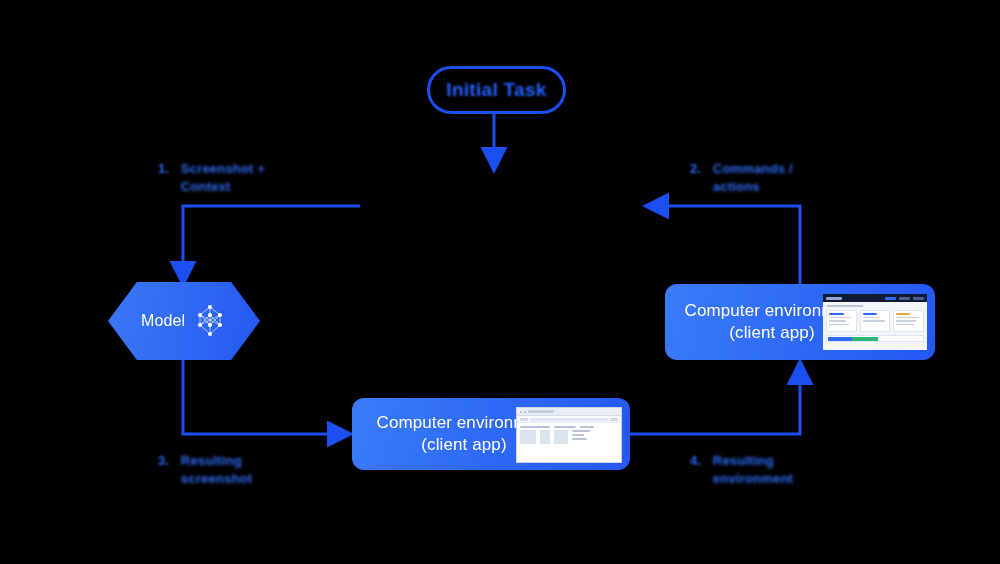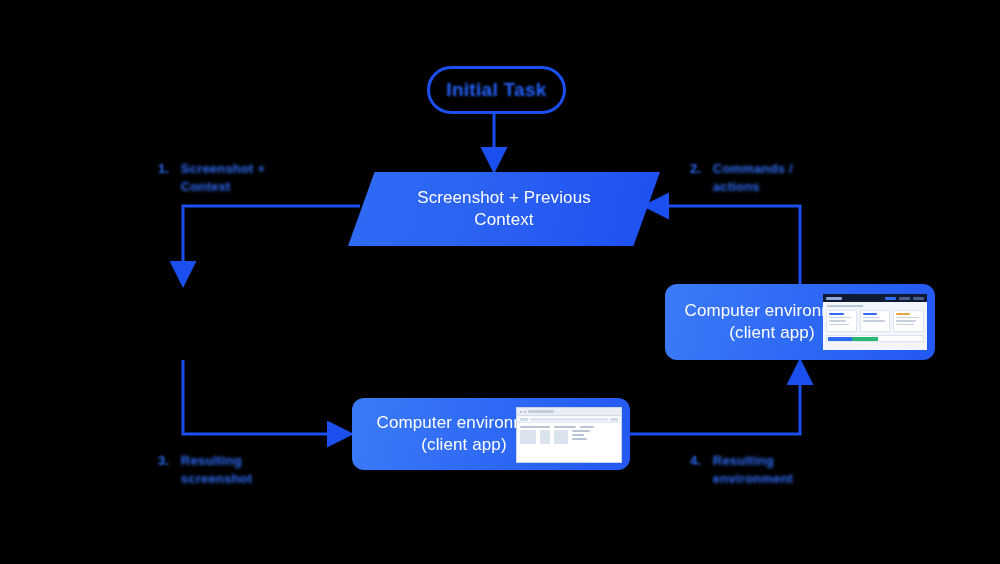--- a/index.html
+++ b/index.html
@@ -156,25 +156,45 @@
 
     <path d="M630,434 L800,434 L800,364" stroke="#1b4ff0" stroke-width="3" fill="none" marker-end="url(#ah)"></path>
 
     <path d="M800,284 L800,206 L648,206" stroke="#1b4ff0" stroke-width="3" fill="none" marker-end="url(#ah)"></path>
   </svg>
 
   <div id="initial-task">
     <span class="pill-text">Initial Task</span>
   </div>
 
-  <div id="ctx-node">
-    <span class="node-label">Screenshot + Previous
-Context</span>
-  </div>
-
+
+  <div id="model-node">
+    <span class="node-label">Model</span>
+    <span>
+      <svg class="nn-icon" viewBox="0 0 34 34">
+        <g stroke="#ffffff" stroke-width="0.7" opacity="0.9" fill="none">
+          <path d="M17,3 L7,11 M17,3 L17,11 M17,3 L27,11
+                   M7,11 L7,21 M7,11 L17,21 M7,11 L27,21
+                   M17,11 L7,21 M17,11 L17,21 M17,11 L27,21
+                   M27,11 L7,21 M27,11 L17,21 M27,11 L27,21
+                   M7,21 L17,30 M17,21 L17,30 M27,21 L17,30"></path>
+        </g>
+        <g fill="#ffffff">
+          <circle cx="17" cy="3" r="2.1"></circle>
+          <circle cx="7" cy="11" r="2.1"></circle>
+            <circle cx="17" cy="11" r="2.1"></circle>
+            <circle cx="27" cy="11" r="2.1"></circle>
+          <circle cx="7" cy="21" r="2.1"></circle>
+            <circle cx="17" cy="21" r="2.1"></circle>
+            <circle cx="27" cy="21" r="2.1"></circle>
+          <circle cx="17" cy="30" r="2.1"></circle>
+        </g>
+      </svg>
+    </span>
+  </div>
 
   <div id="env-right" class="env-card">
     <span class="node-label">Computer environment
 (client app)</span>
 
     <div class="thumb" id="thumb-right">
       <div class="tb-topbar">
         <span class="tb-brand"></span>
         <span class="tb-navs">
           <span class="tb-nav active"></span>

